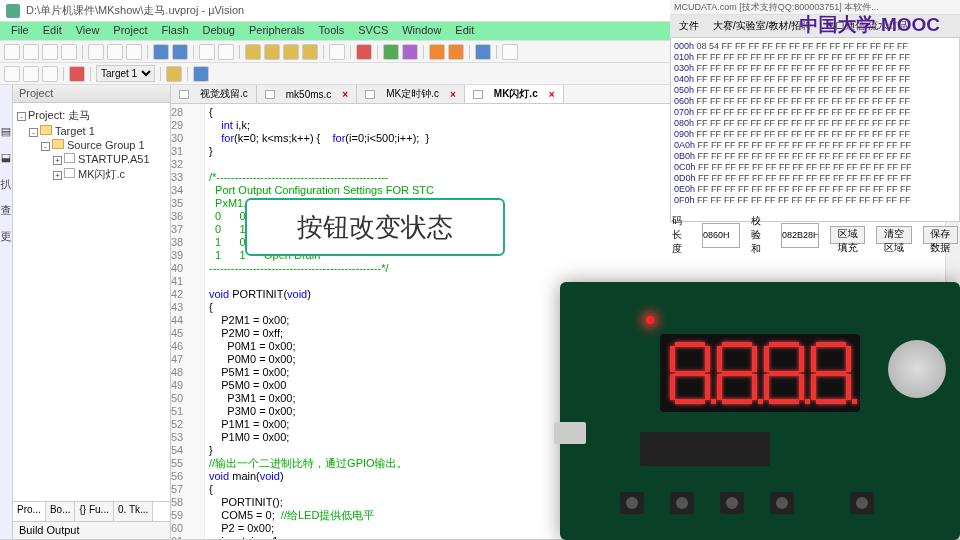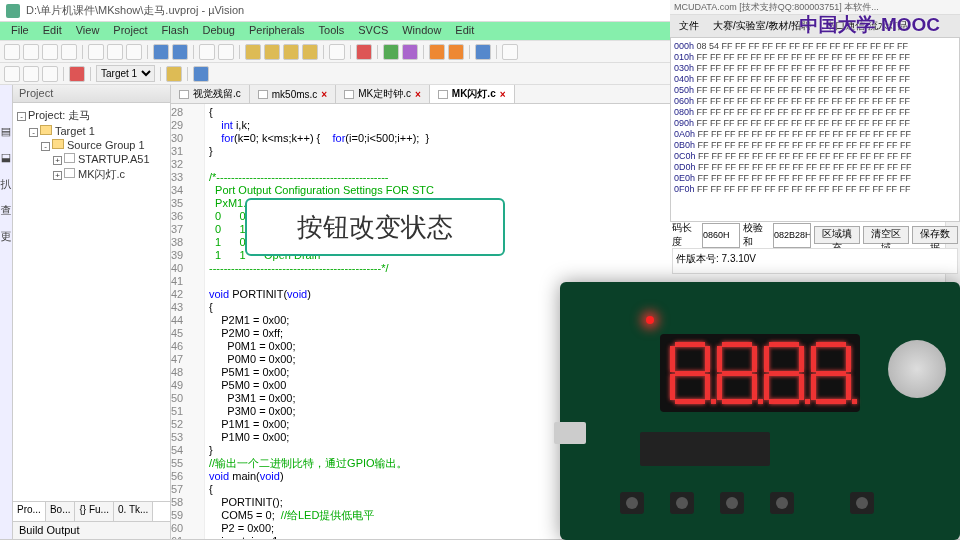--- a/index.html
+++ b/index.html
@@ -33,41 +33,41 @@
 .tree .i3{padding-left:36px}
 .tree .box{display:inline-block;width:9px;height:9px;border:1px solid #888;text-align:center;line-height:7px;font-size:8px;margin-right:2px}
 .fico{display:inline-block;width:12px;height:10px;background:#fd8;border:1px solid #ca5;margin-right:3px}
 .dico{display:inline-block;width:11px;height:10px;background:#fff;border:1px solid #aaa;margin-right:3px}
 .projtabs{height:20px;border-top:1px solid #ccc;display:flex;font-size:10px}
 .projtabs span{padding:2px 4px;border-right:1px solid #ccc;background:#f5f5f5}
 .projtabs span.act{background:#fff}
 .buildout{height:18px;border-top:1px solid #ccc;padding:2px 6px;font-size:11px;background:#f5f5f5}
 .editor{flex:1;display:flex;flex-direction:column;background:#fff;min-width:0}
 .edtabs{height:19px;display:flex;border-bottom:1px solid #ccc;background:#f5f5f5;font-size:10px}
-.edtab{padding:2px 8px;border-right:1px solid #ccc;display:flex;align-items:center;gap:4px;background:#eee}
+.edtab{padding:2px 8px;border-right:1px solid #ccc;display:flex;align-items:center;gap:11px;background:#eee}
 .edtab.act{background:#fff;font-weight:bold}
 .edtab .x{color:#c00;font-weight:bold}
 .dico2{width:10px;height:9px;background:#fff;border:1px solid #aaa}
 .code{flex:1;overflow:hidden;display:flex;font-family:Consolas,monospace;font-size:11px;line-height:13px}
 .gutter{width:34px;background:#f8f8f8;border-right:1px solid #eee;text-align:left;padding:2px 4px 2px 0;color:#888}
 .gutter div{height:13px}
 .codetxt{flex:1;padding:2px 4px;white-space:pre;color:#000;position:relative}
 .codetxt div{height:13px}
 .kw{color:#00f}
 .cm{color:#0a0}
 .scrl{width:15px;background:#f0f0f0;border-left:1px solid #ddd}
 .statusbar{height:18px;background:#f0f0f0;border-top:1px solid #ccc;text-align:center;font-size:10px;line-height:18px;color:#555}
 .rightside{position:absolute;right:0;top:0;width:290px;height:540px}
 .mcuhdr{position:absolute;top:0;right:0;width:290px;height:15px;background:#f5f5f5;font-size:9px;color:#666;padding:1px 4px;border-bottom:1px solid #ddd}
 .hexhdr{position:absolute;top:15px;right:0;width:290px;height:22px;background:#e8e8e8;display:flex;font-size:10px;align-items:center;padding:0 4px;gap:4px}
 .hexhdr span{padding:2px 5px}
 .mooc{position:absolute;top:12px;right:20px;font-size:19px;color:#4c1d95;font-weight:bold;text-shadow:0 0 2px #fff}
 .hexview{position:absolute;top:37px;right:0;width:290px;height:185px;background:#fff;font-family:Consolas,monospace;font-size:9px;line-height:11px;padding:3px;color:#444;overflow:hidden;border:1px solid #ccc}
 .hexview .addr{color:#228}
-.btnrow{position:absolute;top:224px;right:2px;width:286px;height:22px;display:flex;gap:3px;font-size:10px;align-items:center}
+.btnrow{position:absolute;top:224px;right:2px;width:286px;height:22px;display:flex;gap:11px;font-size:10px;align-items:center}
 .btnrow input{width:38px;height:25px;font-size:9px;border:1px solid #aaa}
 .btnrow button{font-size:10px;height:18px;padding:0 4px;border:1px solid #aaa;background:#f0f0f0}
 .verrow{position:absolute;top:248px;right:2px;width:286px;font-size:10px;background:#fff;padding:3px;border:1px solid #ddd;height:26px}
 .board{position:absolute;bottom:0;right:0;width:400px;height:258px;background:#0a4028;border-radius:6px;box-shadow:0 0 20px rgba(0,0,0,.4)}
 .disp{position:absolute;top:52px;left:100px;width:200px;height:78px;background:#111;border-radius:4px;display:flex;justify-content:space-around;align-items:center;padding:6px}
 .seg{width:40px;height:62px;position:relative}
 .seg span{position:absolute;background:#e33;box-shadow:0 0 4px #f44}
 .sa{top:0;left:5px;width:30px;height:5px}
 .sb{top:4px;right:0;width:5px;height:26px}
 .sc{bottom:4px;right:0;width:5px;height:26px}
@@ -263,41 +263,38 @@
     <span>串口通信 流水灯品</span>
   </div>
   <div class="mooc">中国大学 MOOC</div>
   <div class="hexview" id="hexview">
       <div><span class="addr">000h</span>  08 54 FF FF FF FF FF FF FF FF FF FF FF FF FF FF</div>
       <div><span class="addr">010h</span>  FF FF FF FF FF FF FF FF FF FF FF FF FF FF FF FF</div>
       <div><span class="addr">030h</span>  FF FF FF FF FF FF FF FF FF FF FF FF FF FF FF FF</div>
       <div><span class="addr">040h</span>  FF FF FF FF FF FF FF FF FF FF FF FF FF FF FF FF</div>
       <div><span class="addr">050h</span>  FF FF FF FF FF FF FF FF FF FF FF FF FF FF FF FF</div>
       <div><span class="addr">060h</span>  FF FF FF FF FF FF FF FF FF FF FF FF FF FF FF FF</div>
+      <div><span class="addr">070h</span>  FF FF FF FF FF FF FF FF FF FF FF FF FF FF FF FF</div>
       <div><span class="addr">080h</span>  FF FF FF FF FF FF FF FF FF FF FF FF FF FF FF FF</div>
       <div><span class="addr">090h</span>  FF FF FF FF FF FF FF FF FF FF FF FF FF FF FF FF</div>
       <div><span class="addr">0A0h</span>  FF FF FF FF FF FF FF FF FF FF FF FF FF FF FF FF</div>
       <div><span class="addr">0B0h</span>  FF FF FF FF FF FF FF FF FF FF FF FF FF FF FF FF</div>
       <div><span class="addr">0C0h</span>  FF FF FF FF FF FF FF FF FF FF FF FF FF FF FF FF</div>
       <div><span class="addr">0D0h</span>  FF FF FF FF FF FF FF FF FF FF FF FF FF FF FF FF</div>
       <div><span class="addr">0E0h</span>  FF FF FF FF FF FF FF FF FF FF FF FF FF FF FF FF</div>
       <div><span class="addr">0F0h</span>  FF FF FF FF FF FF FF FF FF FF FF FF FF FF FF FF</div>
     </div>
   <div class="btnrow">
     <span>码长度</span>
     <input value="0860H" style="">
     <span>校验和</span>
     <input value="082B28H" style="">
     <button>区域填充</button>
     <button>清空区域</button>
     <button>保存数据</button>
-  </div>
-  <div class="verrow">
-    <span>件版本号:</span>
-    <span>7.3.10V</span>
   </div>
 </div>
 
 <div class="board">
   <div class="led"></div>
   <div class="disp">
     <div class="seg">
         <span class="sa"></span>
         <span class="sb"></span>
         <span class="sc"></span>

